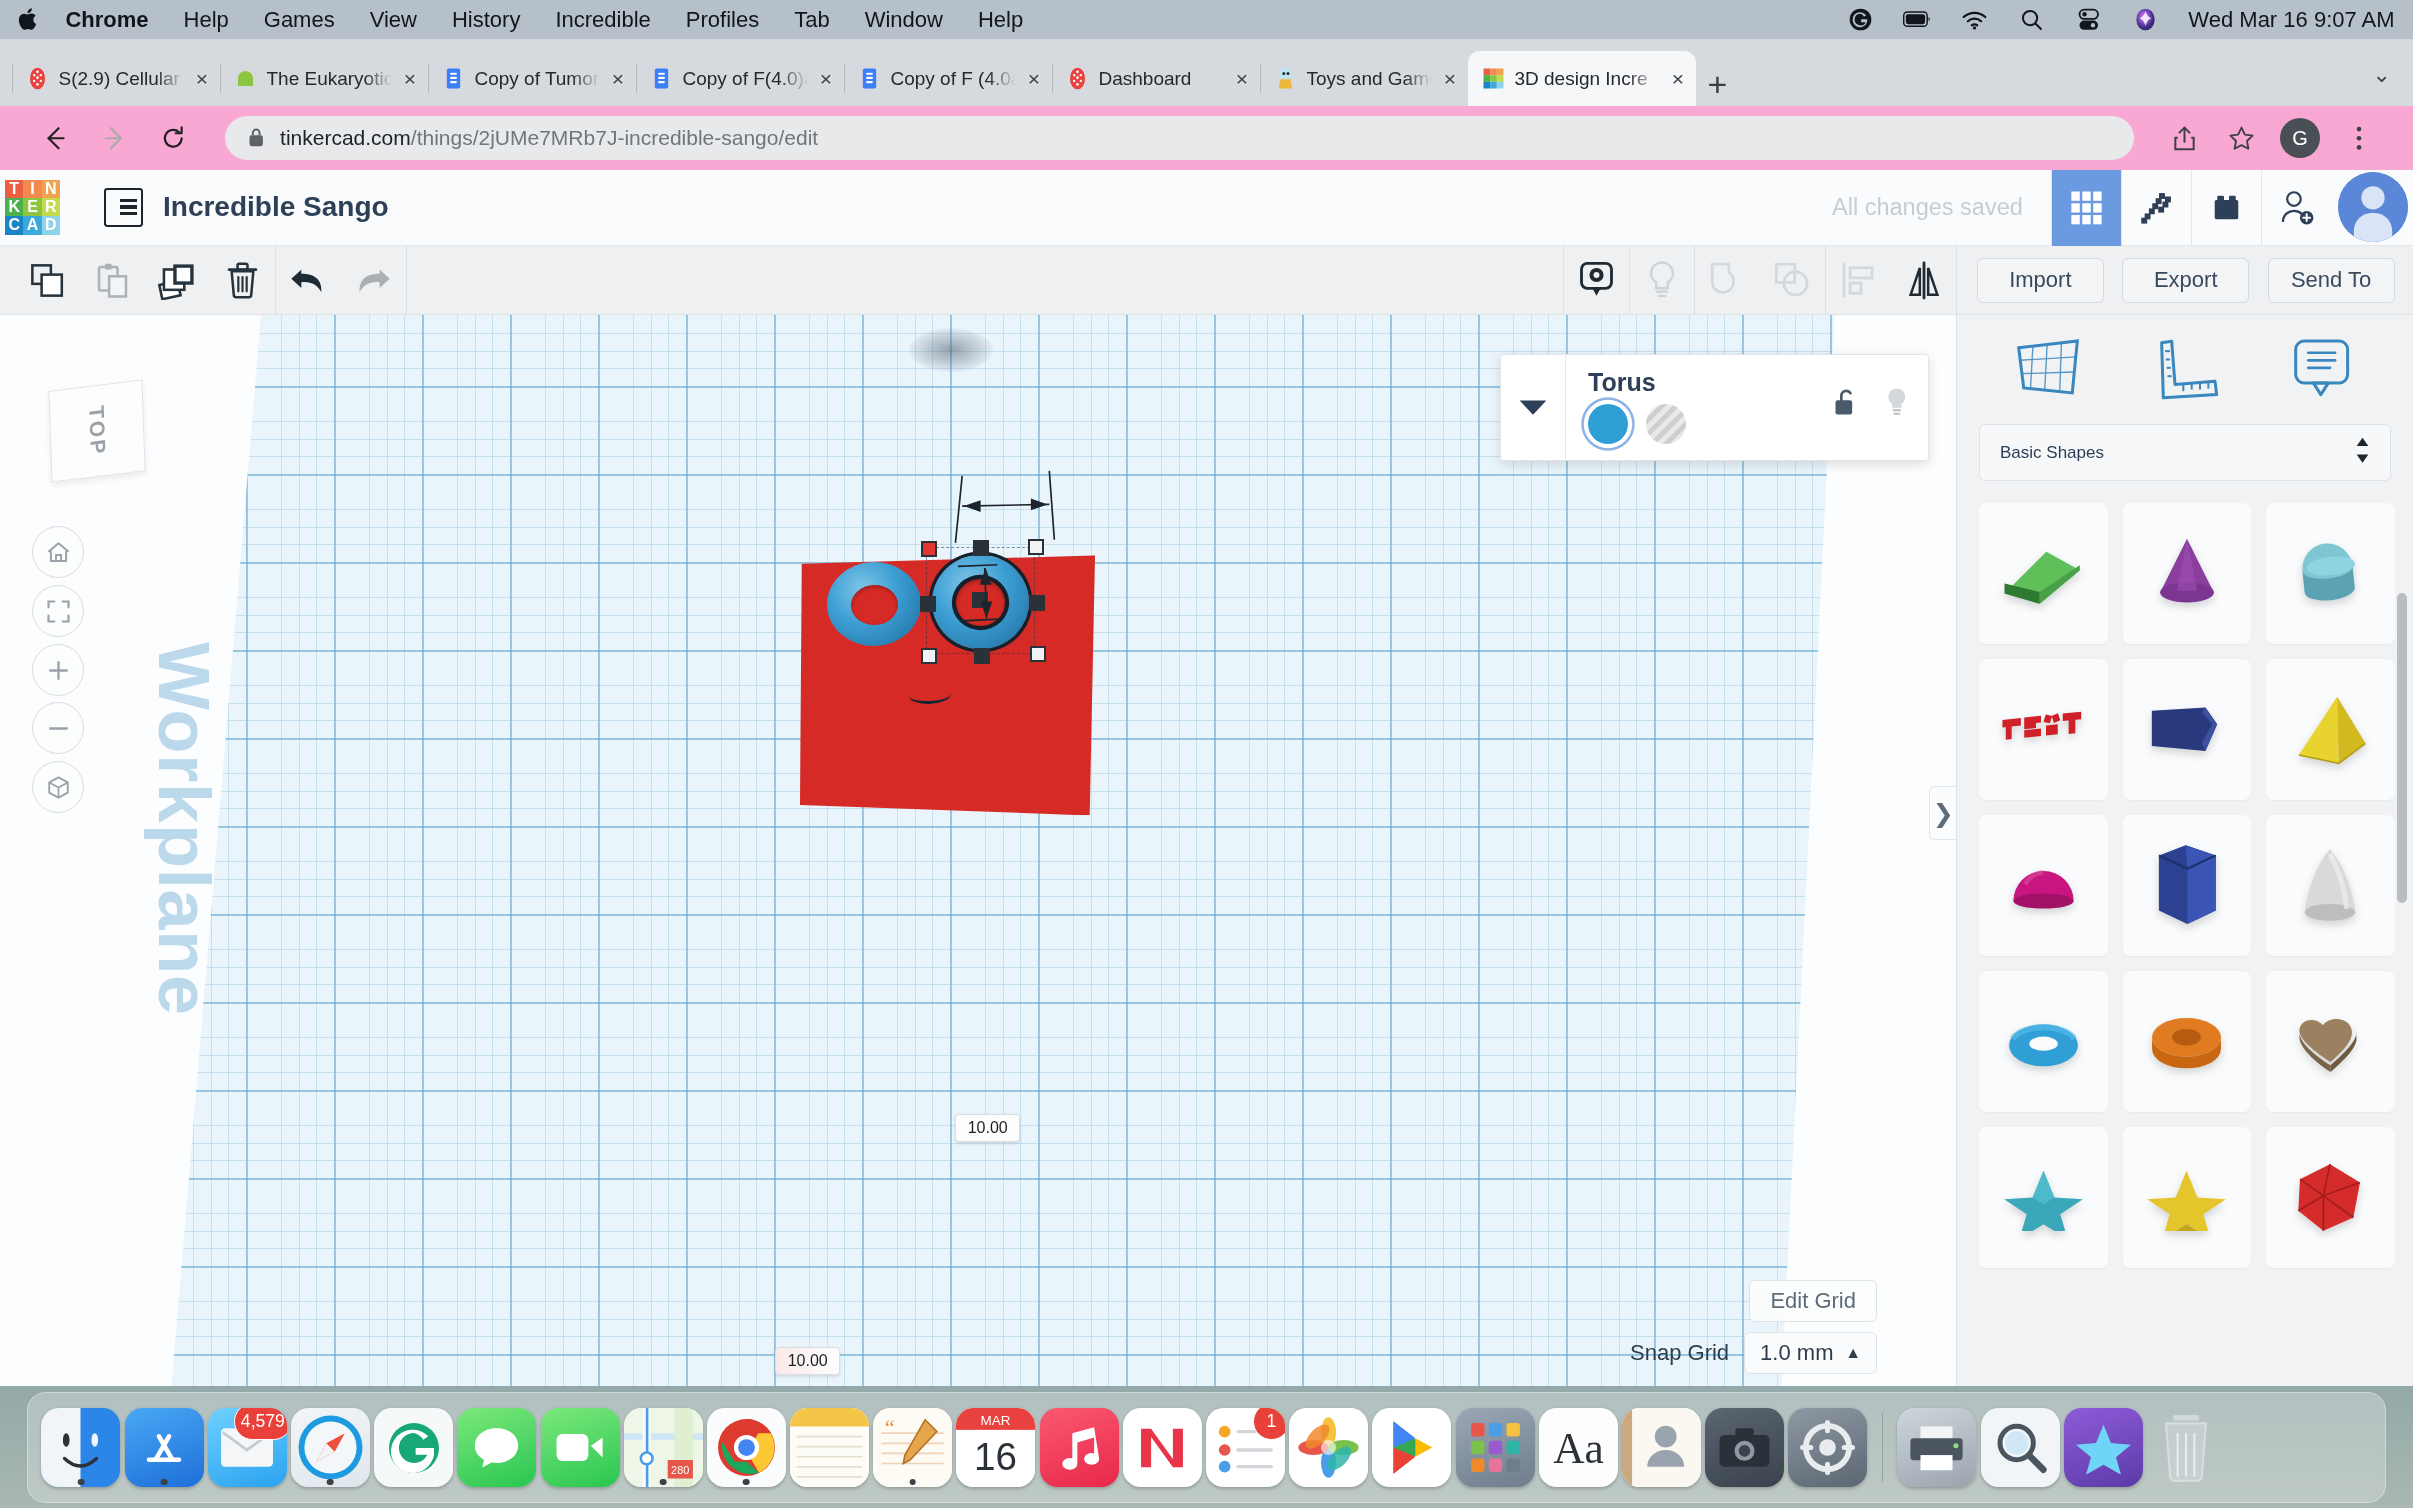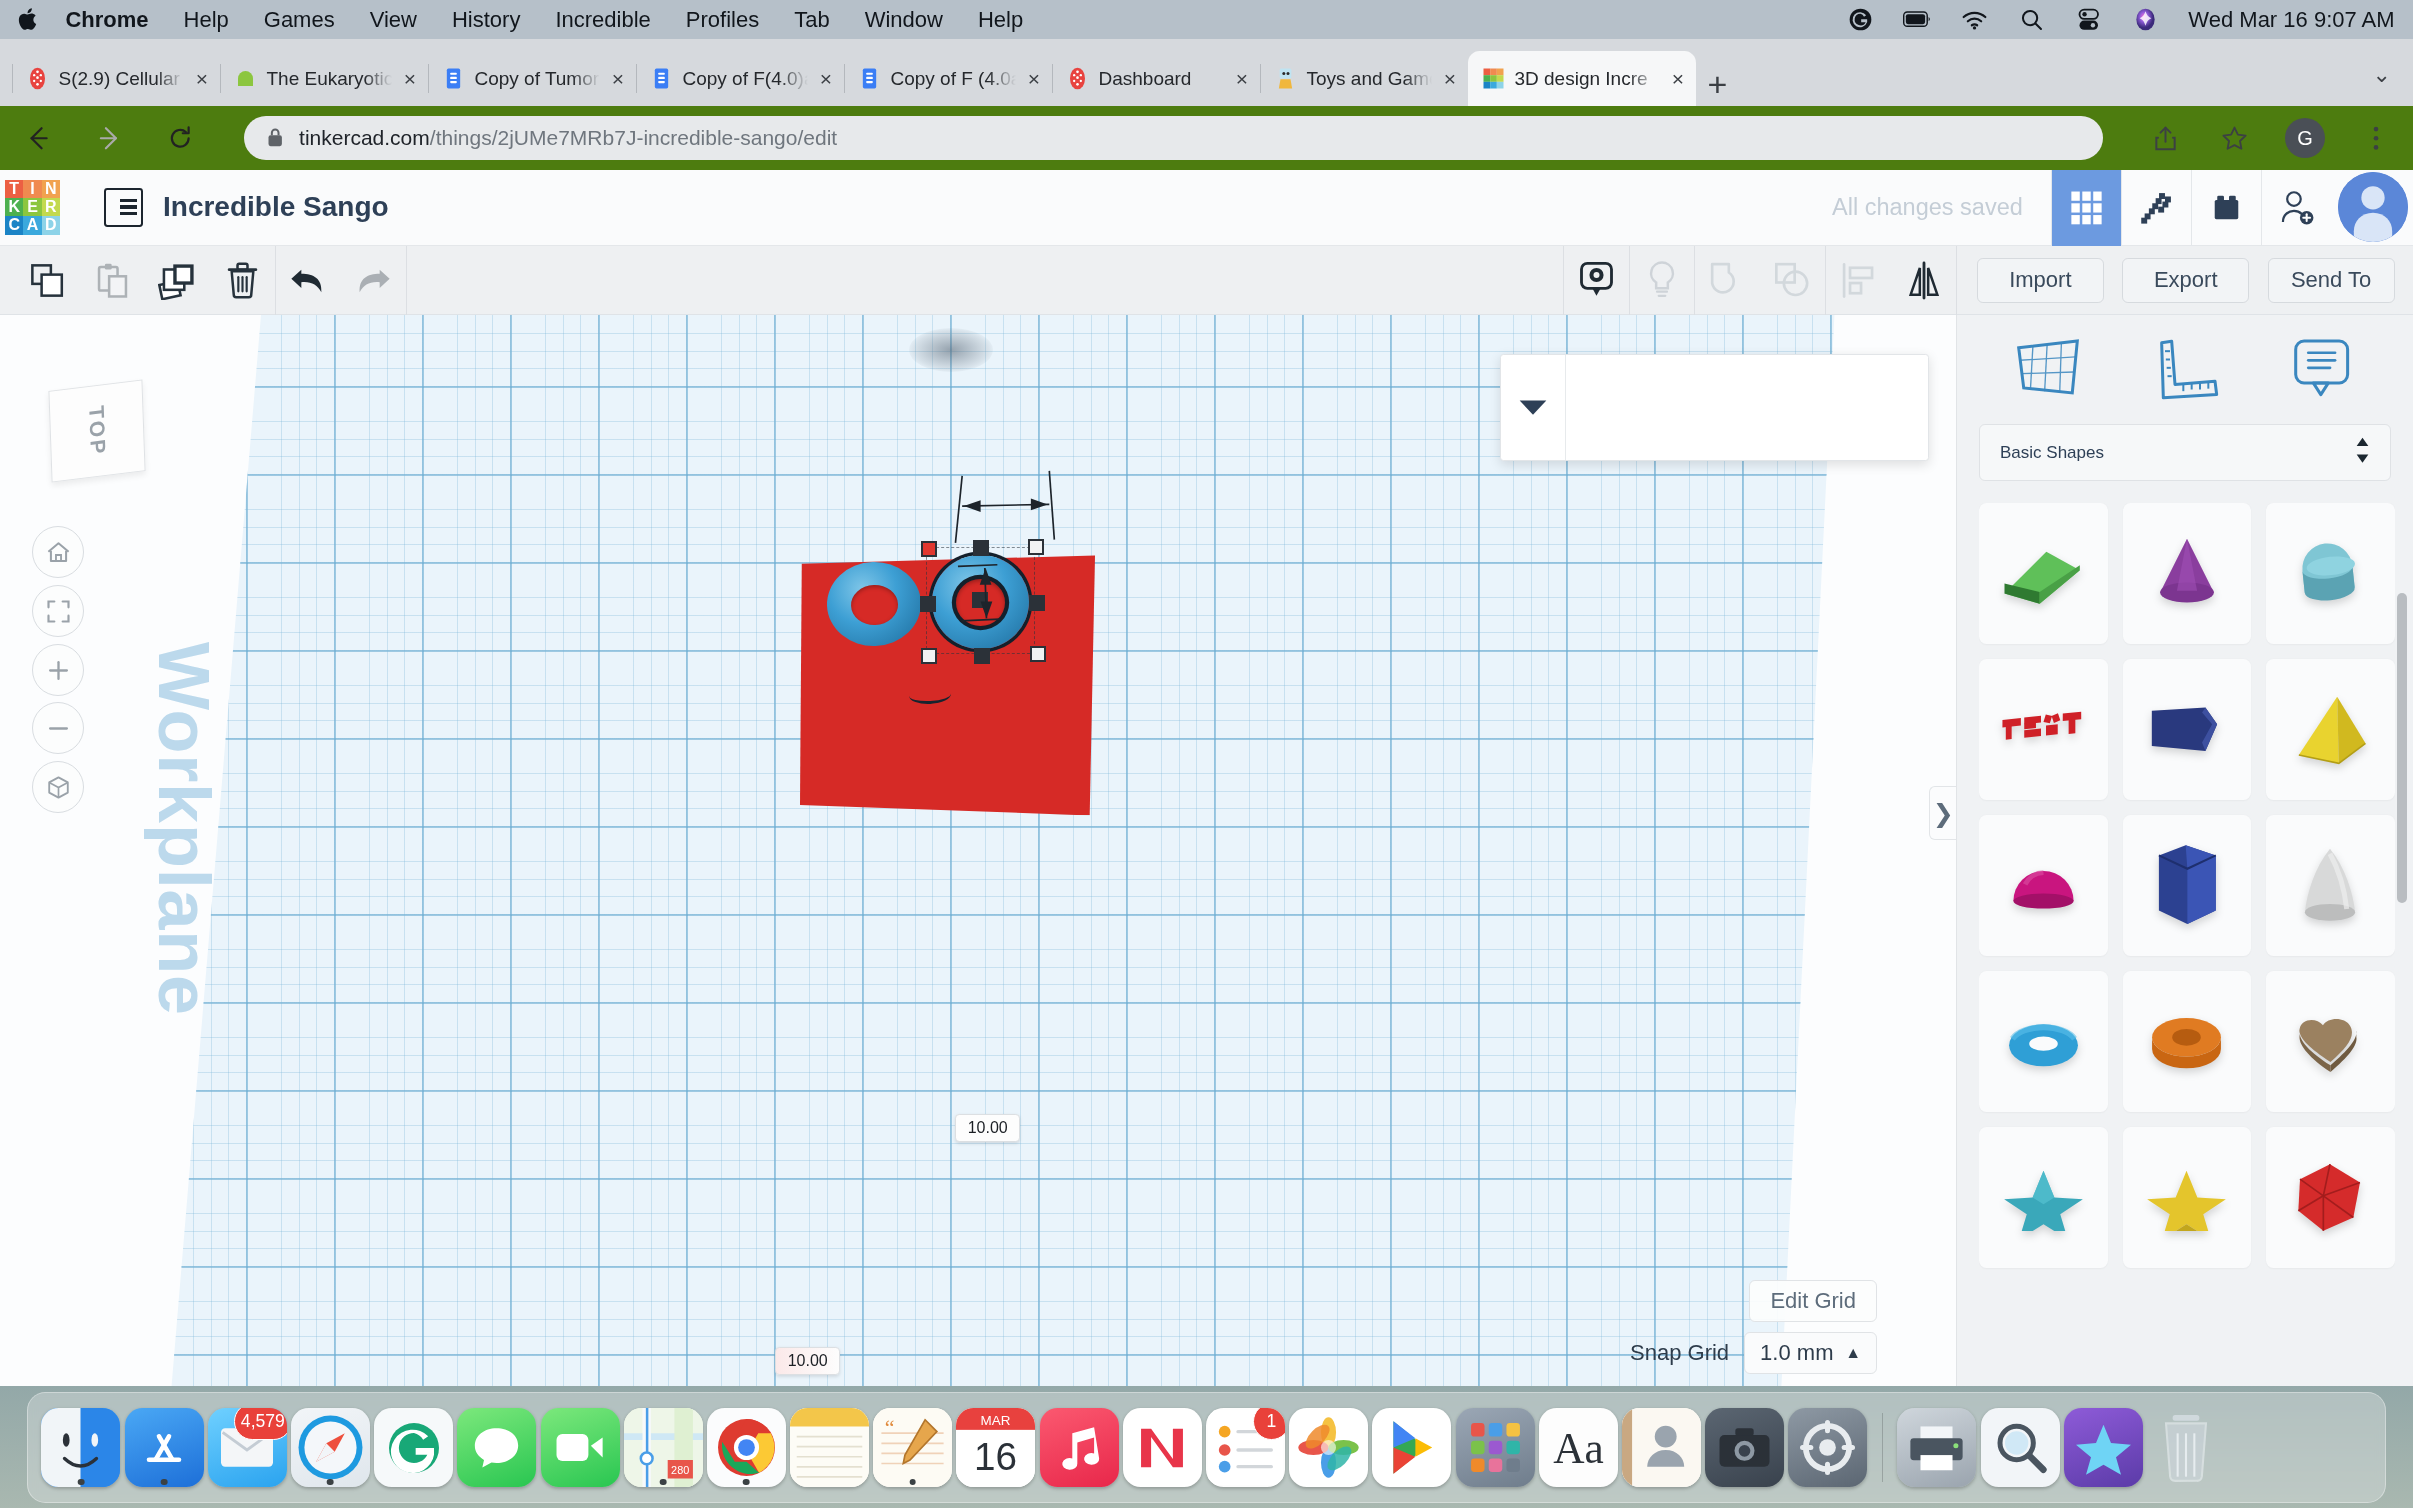--- a/index.html
+++ b/index.html
@@ -50,21 +50,21 @@
     mask-image:linear-gradient(to right,#000 78%,transparent 100%);
   }
   .tab-close{ font-size:21px;color:#3b3f44; flex:0 0 auto; padding:0 3.4px; }
   #new-tab{ font-size:34px;color:#3b3f44; margin:0 0 10px 11.7px; line-height:23.5px; }
   #tabstrip-caret{ margin-left:auto; margin-bottom:18.4px; margin-right:22px;
      font-size:22px; color:#3b3f44; }
 
   
   #chrometoolbar{
     position:absolute; top:106px;left:0;width:2413px;height:64px;
-    background:#4d7c0f; display:flex;align-items:center;padding:0 19px; gap:32px;
+    background:#f9a8d4; display:flex;align-items:center;padding:0 36px; gap:20px;
     z-index:78;
   }
   .nav-btn{ width:39px;height:39px;display:flex;align-items:center;justify-content:center; }
   .nav-btn svg{display:block;}
   #omnibox{
     flex:1 1 auto; height:44px; background:#e7e9eb; border-radius:22px;
     display:flex;align-items:center; padding:0 22px; gap:15px; margin:0 11.7px;
   }
   #omni-url{ font-size:21px;color:#20242a; white-space:nowrap; }
   #omni-url .dim{ color:#6f767e; }
@@ -845,20 +845,44 @@
 
   <div id="panel-chevron">❯</div>
 </div>
 
 <div id="torus-panel">
   <div id="tp-caret">
     <svg width="30" height="18.4" viewBox="0 0 36 22">
         <path d="M2 3h32L18 20z" fill="#2e4057"></path>
       </svg>
   </div>
+  <div id="tp-body">
+    <div id="tp-title">Torus</div>
+    <div id="tp-swatches">
+      <div class="swatch solid"></div>
+      <div class="swatch hole"></div>
+    </div>
+    <div id="tp-right">
+      <span>
+        <svg width="25" height="30" viewBox="0 0 30 36">
+            <rect x="3" y="16" width="20" height="17" rx="2.5" fill="#4a5a6b"></rect>
+            <path d="M10 16V10a6 6 0 0 1 11-2.6" fill="none" stroke="#4a5a6b" stroke-width="3.2" stroke-linecap="round"></path>
+          </svg>
+      </span>
+      <span>
+        <svg width="23.5" height="30" viewBox="0 0 28 36">
+            <path d="M14 2a10 10 0 0 0-5.5 18.4V25h11v-4.6A10 10 0 0 0 14 2z" fill="#d3d8dc"></path>
+            <g stroke="#b9c0c6" stroke-width="2.4" stroke-linecap="round">
+              <path d="M10 28h8"></path>
+              <path d="M11 32h6"></path>
+            </g>
+          </svg>
+      </span>
+    </div>
+  </div>
 </div>
 
 <div id="shapepanel">
   <div id="sp-tabs">
     <div class="sp-tab">
       <svg width="72" height="67" viewBox="0 0 86 80">
           <g stroke="#3a87bf" fill="none">
             <path d="M8 14 L78 6 L72 68 L14 62 Z" stroke-width="3.6"></path>
             <g stroke-width="1.6" opacity=".85">
               <path d="M25 11.5 L22 64.3"></path>

